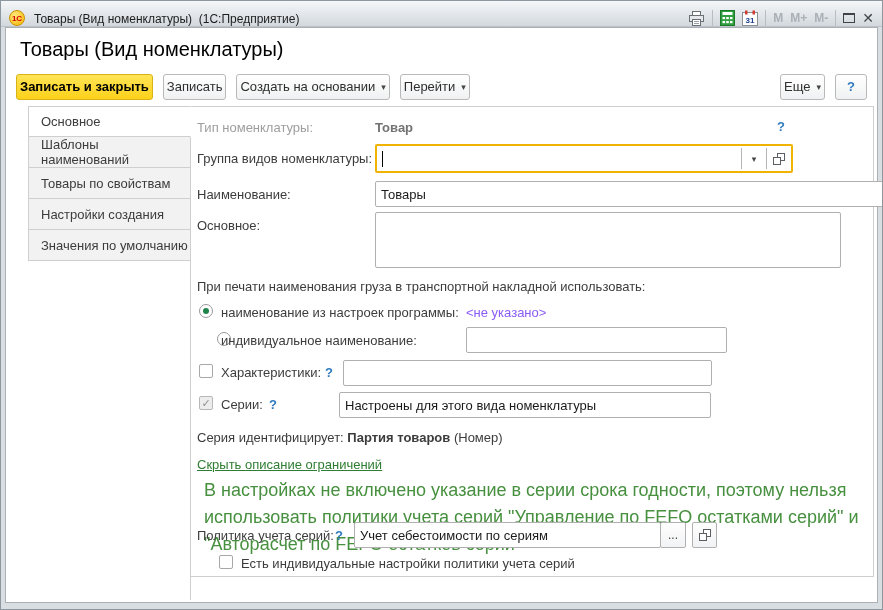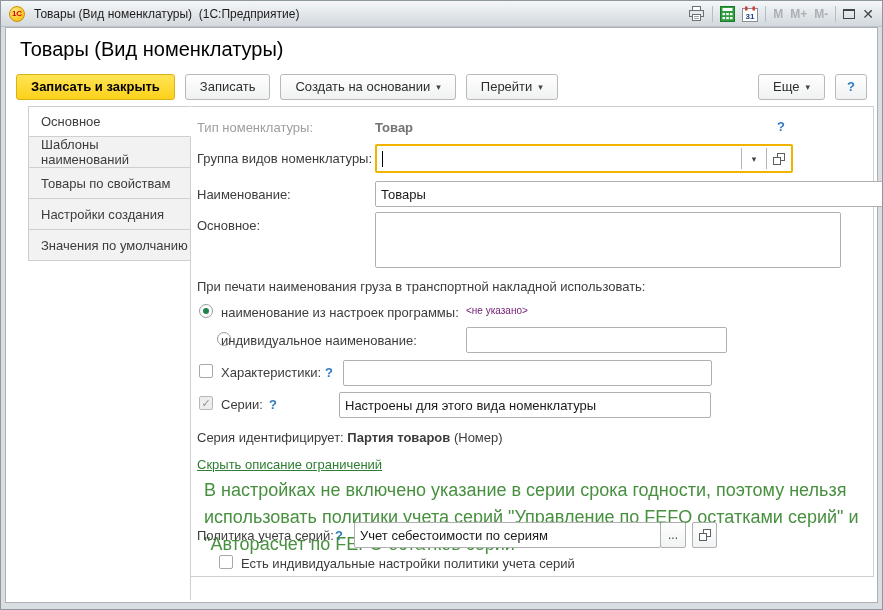--- a/index.html
+++ b/index.html
@@ -5,21 +5,21 @@
   * { box-sizing: border-box; margin: 0; padding: 0; }
   html,body { background:#c8ccd0; }
   body { font-family: "Liberation Sans", "DejaVu Sans", sans-serif; }
 
   .window { position:relative; width:883px; height:610px; background:#d9dee2;
             border:1px solid #8f979e; overflow:hidden; }
 
   
   .titlebar { position:absolute; top:0; left:0; right:0; height:26px;
               background:linear-gradient(#f5f7f9,#d2d8dd);
-              border-bottom:1px solid #bcc2c8; display:flex; align-items:center;
+              border-bottom:1px solid #bcc2c8; display:flex; align-items:flex-end;
               padding:0 8px; }
   .logo { width:16px; height:16px; border-radius:50%;
           background:radial-gradient(circle at 35% 30%, #ffe97a, #f7b500);
           border:1px solid #c99200; color:#d40000; font-size:8px; font-weight:bold;
           display:flex; align-items:center; justify-content:center; flex:0 0 auto; }
   .tb-title { margin-left:9px; font-size:12px; color:#1d1d1d; white-space:pre; flex:1 1 auto;
               overflow:hidden; }
   .tb-icons { display:flex; align-items:center; gap:7px; }
   .tb-sep { width:1px; height:16px; background:#b7bdc3; }
   .tb-btn { display:flex; align-items:center; justify-content:center; cursor:default; }
@@ -33,21 +33,21 @@
   .abs { position:absolute; }
 
   .page-title { font-size:20px; font-weight:400; color:#000; }
 
   
   .toolbar { position:absolute; top:45px; left:10px; right:10px; height:27px;
              display:flex; align-items:center; }
   .btn { height:26px; background:linear-gradient(#ffffff,#f0f1f2);
          border:1px solid #b9b9b9; border-radius:3px; font-size:13px; color:#2e2e2e;
          display:inline-flex; align-items:center; justify-content:center;
-         padding:0 14px; margin-right:10px; font-family:inherit; }
+         padding:0 3px; margin-right:10px; font-family:inherit; }
   .btn.primary { background:linear-gradient(#ffe456,#fcd11b); border-color:#d9b216;
                  font-weight:bold; color:#000; }
   .btn .arr { font-size:9px; margin-left:6px; color:#444; }
   .tb-right { margin-left:auto; display:flex; }
   .btn.help { padding:0 11px; margin-right:0; font-weight:bold; }
 
   
   .panel { position:absolute; top:78px; left:10px; width:858px; height:494px; }
   .tabstrip { position:absolute; left:0; top:0; width:175px; z-index:2;padding-left:12px; }
   .tab { height:31px; background:#f2f2f2; border:1px solid #cfcfcf; border-top:none;
@@ -86,21 +86,21 @@
 
   .radio { width:14px; height:14px; border-radius:50%; border:1px solid #9a9a9a;
            background:#fff; display:inline-block; position:relative; }
   .radio.sel::after { content:""; position:absolute; left:3px; top:3px; width:6px; height:6px;
            border-radius:50%; background:#1e8449; }
   .checkbox { width:14px; height:14px; border:1px solid #a8a8a8; border-radius:2px;
            background:#fff; display:inline-flex; align-items:center; justify-content:center;
            font-size:11px; font-weight:bold; color:#909090; }
   .checkbox.checked { background:#ededed; border-color:#b8b8b8; }
 
-  .link-blue { font-size:10px; color:#701a75; text-decoration:none;text-align:center; }
+  .link-blue { font-size:13px; color:#8b5cf6; text-decoration:none;text-align:center; }
   .link-green { font-size:13px; color:#2e7d32; text-decoration:underline; }
   .text-green { font-size:18px; color:#47903f; line-height:1.5; }
 
   .btn-sm { height:26px; background:linear-gradient(#ffffff,#f1f2f3); border:1px solid #b0b0b0;
             border-radius:2px; font-size:12px; color:#444; display:inline-flex;
             align-items:center; justify-content:center; }
 </style>
 </head>
 <body>
 

